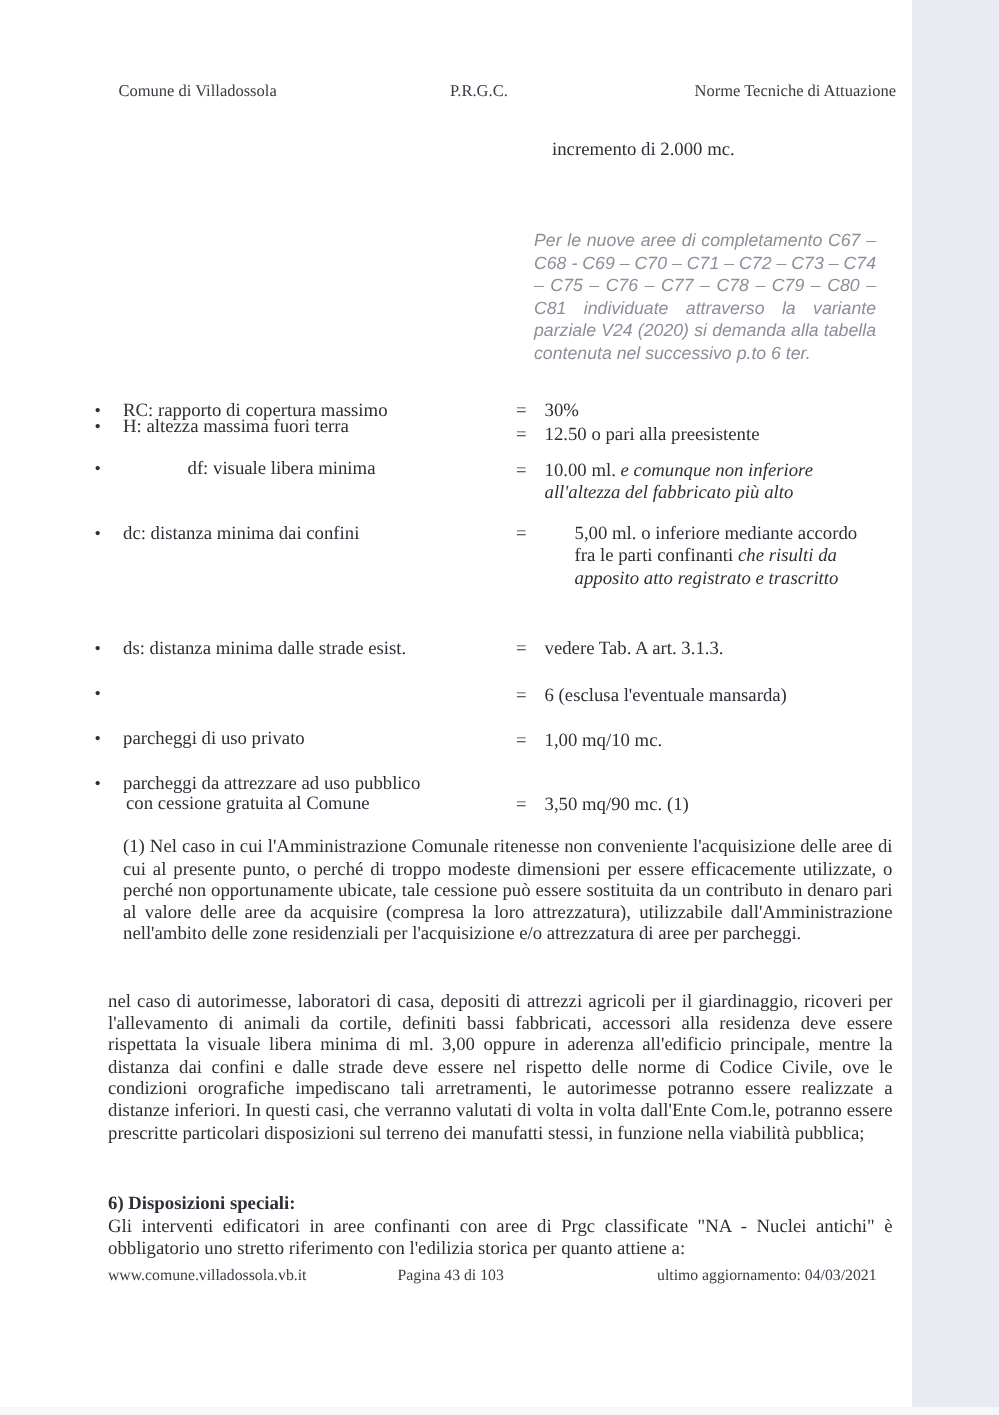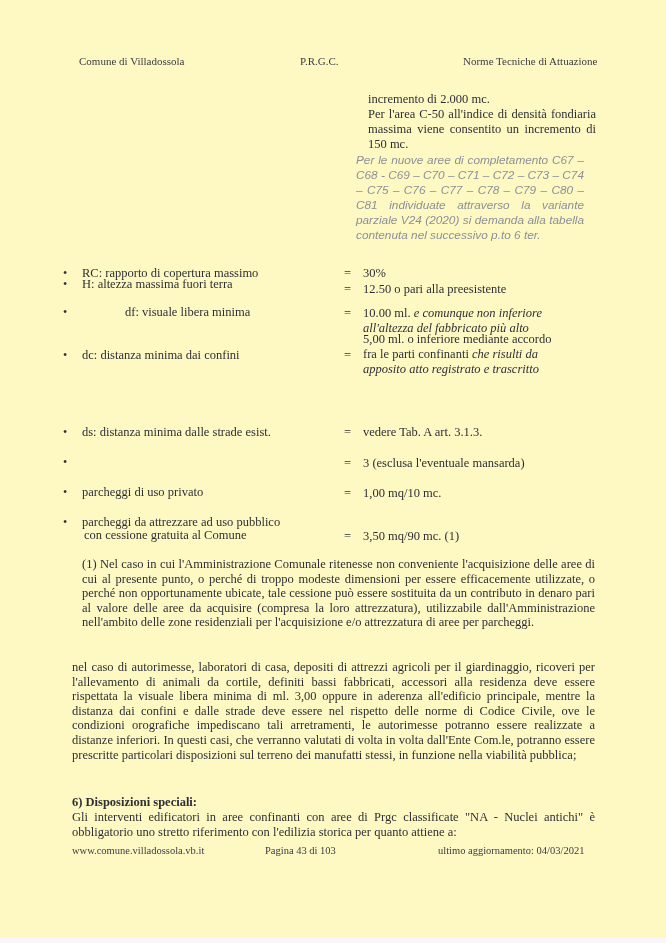--- a/index.html
+++ b/index.html
@@ -5,22 +5,22 @@
   html, body { margin: 0; padding: 0; }
   body {
     width: 666px; height: 943px;
     background: #e9ebf3;
     position: relative;
     overflow: hidden;
     font-family: "Liberation Serif", "DejaVu Serif", serif;
     color: #2e2f36;
   }
   .page {
-    position: absolute; left: 0; top: 0; width: 666px; height: 938px;
-    background: #fef9c3;
+    position: absolute; left: 0; top: 0; width: 608px; height: 938px;
+    background: #ffffff;
   }
   .bottom-edge {
     position: absolute; left: 0; top: 938px; width: 666px; height: 5px; background: #f7f7f9;
   }
   .hdr { position: absolute; top: 55px; font-size: 11px; color: #3a3b44; }
   .abs { position: absolute; }
   .p { font-size: 12.5px; line-height: 15px; }
   .just { text-align: justify; text-align-last: left; }
   .gray-it { color: #8c8e99; font-family: "Liberation Sans", "DejaVu Sans", sans-serif; font-style: italic; font-size: 11.8px; line-height: 15px; }
   .bullet { position: absolute; left: 63px; font-size: 12px; }
@@ -35,21 +35,20 @@
 </head>
 <body>
 
 <div class="page">
 
   <div class="hdr" style="left:79px;">Comune di Villadossola</div>
   <div class="hdr" style="left:300px;">P.R.G.C.</div>
   <div class="hdr" style="left:463px;">Norme Tecniche di Attuazione</div>
 
   <div class="abs p" style="left:368px; top:92px; width:228px;">incremento di 2.000 mc.</div>
-  <div class="abs p just" style="left:368px; top:107px; width:228px;">Per l'area C-50 all'indice di densità fondiaria massima viene consentito un incremento di 150 mc.</div>
   <div class="abs gray-it just" style="left:356px; top:153px; width:228px;">Per le nuove aree di completamento C67 – C68 - C69 – C70 – C71 – C72 – C73 – C74 – C75 – C76 – C77 – C78 – C79 – C80 – C81 individuate attraverso la variante parziale V24 (2020) si demanda alla tabella contenuta nel successivo p.to 6 ter.</div>
 
   <div class="bullet" style="top:266px;">•</div>
   <div class="lbl" style="top:266px;">RC: rapporto di copertura  massimo</div>
   <div class="eq" style="top:266px;">=</div>
   <div class="val" style="top:266px;">30%</div>
 
   <div class="bullet" style="top:276px; top:275px;"></div>
   <div class="bullet" style="top:277px;">•</div>
   <div class="lbl" style="top:277px;">H: altezza massima fuori terra</div>
@@ -60,33 +59,33 @@
   <div class="lbl" style="top:305px;margin-left:43px;">df: visuale libera minima</div>
   <div class="eq" style="top:306px;">=</div>
   <div class="val" style="top:306px; width:200px;">
     <span>10.00 ml.</span>
     <span class="it">e comunque non inferiore all'altezza del fabbricato più alto</span>
   </div>
 
   <div class="bullet" style="top:348px;">•</div>
   <div class="lbl" style="top:348px;">dc: distanza minima dai confini</div>
   <div class="eq" style="top:348px;">=</div>
-  <div class="val" style="top:332px; width:190px;">
+  <div class="val" style="top:348px; width:190px;margin-left:20px;">
     <span>5,00 ml. o inferiore mediante accordo fra le parti confinanti</span>
     <span class="it">che risulti da apposito atto registrato e trascritto</span>
   </div>
 
   <div class="bullet" style="top:425px;">•</div>
   <div class="lbl" style="top:425px;">ds: distanza minima dalle strade esist.</div>
   <div class="eq" style="top:425px;">=</div>
   <div class="val" style="top:425px;">vedere Tab. A art. 3.1.3.</div>
 
   <div class="bullet" style="top:455px;">•</div>
   <div class="eq" style="top:456px;">=</div>
-  <div class="val" style="top:456px;">3 (esclusa l'eventuale mansarda)</div>
+  <div class="val" style="top:456px;">6 (esclusa l'eventuale mansarda)</div>
 
   <div class="bullet" style="top:485px;">•</div>
   <div class="lbl" style="top:485px;">parcheggi di uso privato</div>
   <div class="eq" style="top:486px;">=</div>
   <div class="val" style="top:486px;">1,00 mq/10 mc.</div>
 
   <div class="bullet" style="top:515px;">•</div>
   <div class="lbl" style="top:515px;">parcheggi da attrezzare ad uso pubblico</div>
   <div class="lbl" style="top:528px; left:84px;">con cessione gratuita al Comune</div>
   <div class="eq" style="top:529px;">=</div>

